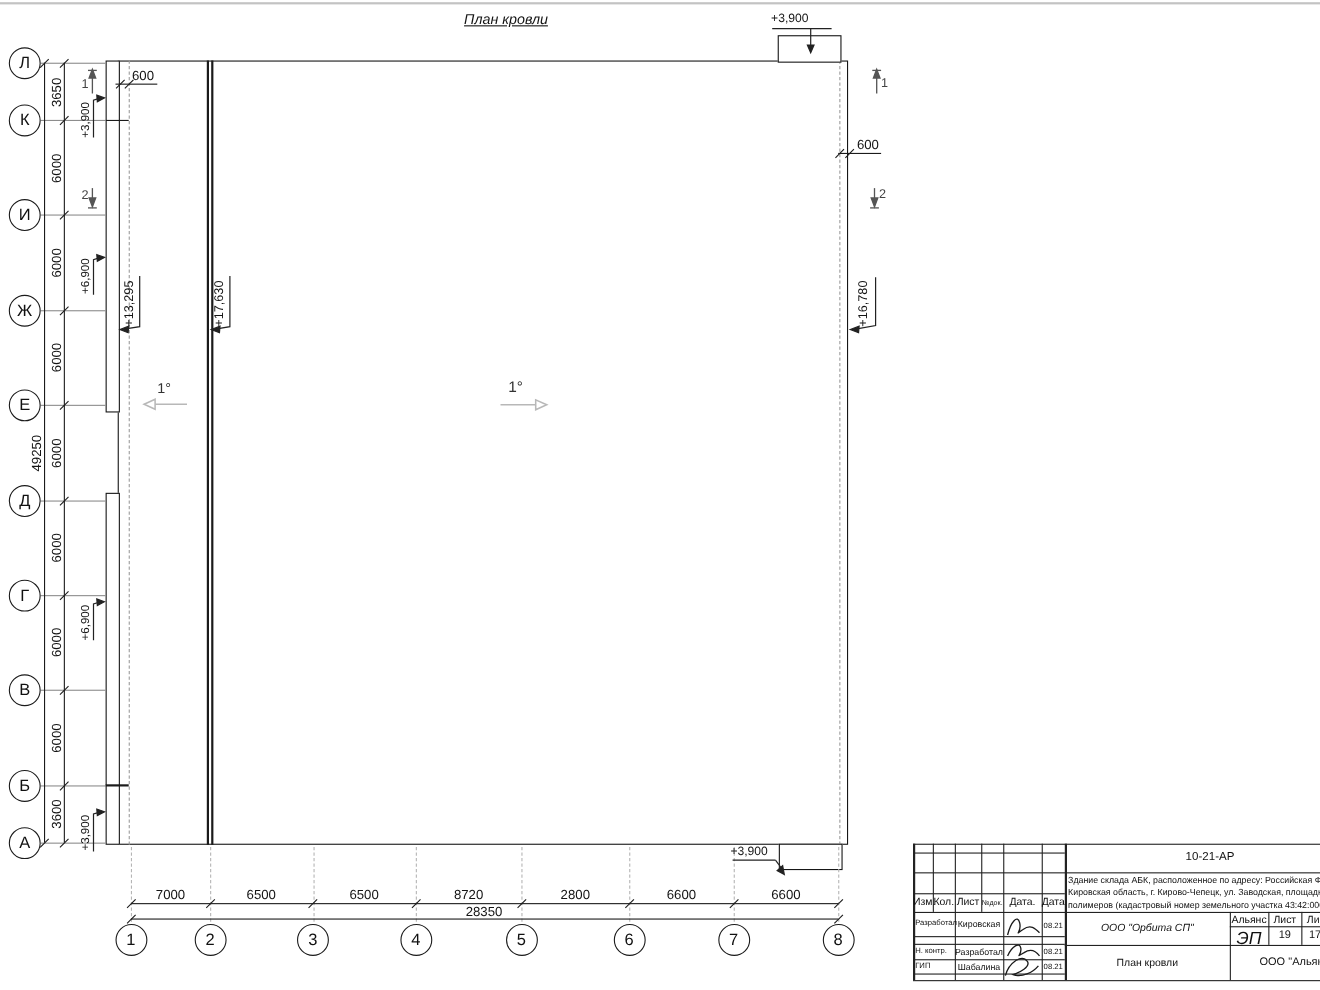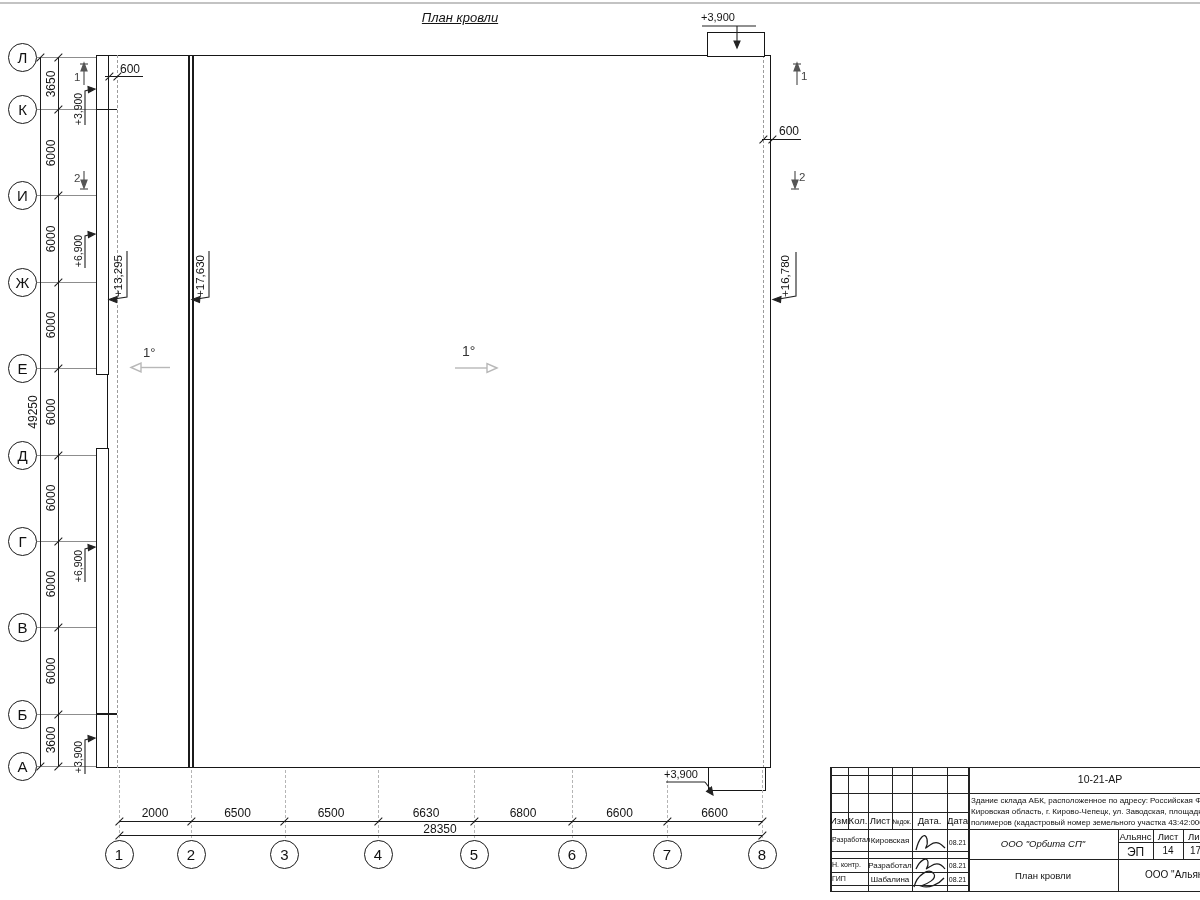--- a/index.html
+++ b/index.html
@@ -104,25 +104,25 @@
   <div class="t v" style="left:44px;top:83.5px;">3650</div>
   <div class="t v" style="left:44px;top:152.5px;">6000</div>
   <div class="t v" style="left:44px;top:238.5px;">6000</div>
   <div class="t v" style="left:44px;top:325px;">6000</div>
   <div class="t v" style="left:44px;top:411.5px;">6000</div>
   <div class="t v" style="left:44px;top:498px;">6000</div>
   <div class="t v" style="left:44px;top:584px;">6000</div>
   <div class="t v" style="left:44px;top:670.5px;">6000</div>
   <div class="t v" style="left:44px;top:740px;">3600</div>
   <div class="t v" style="left:26px;top:411.5px;">49250</div>
-  <div class="t c" style="left:135px;width:40px;top:806px;">2000</div>
+  <div class="t c" style="left:135px;width:40px;top:806px;">7000</div>
   <div class="t c" style="left:217.5px;width:40px;top:806px;">6500</div>
   <div class="t c" style="left:311px;width:40px;top:806px;">6500</div>
-  <div class="t c" style="left:406px;width:40px;top:806px;">6630</div>
-  <div class="t c" style="left:503px;width:40px;top:806px;">6800</div>
+  <div class="t c" style="left:406px;width:40px;top:806px;">8720</div>
+  <div class="t c" style="left:503px;width:40px;top:806px;">2800</div>
   <div class="t c" style="left:599.5px;width:40px;top:806px;">6600</div>
   <div class="t c" style="left:694.5px;width:40px;top:806px;">6600</div>
   <div class="t c" style="left:420px;width:40px;top:822px;">28350</div>
   <div class="t" style="left:120px;top:62px;">600</div>
   <div class="t" style="left:779px;top:124px;">600</div>
 
   <div class="t v" style="left:112px;top:276px;font-size:11.5px;">+13,295</div>
   <div class="t v" style="left:194px;top:276px;font-size:11.5px;">+17,630</div>
   <div class="t v" style="left:779px;top:276px;font-size:11.5px;">+16,780</div>
   <div class="t v" style="left:72px;top:109px;font-size:10.5px;">+3,900</div>
@@ -314,19 +314,19 @@
   <div class="st c" style="left:947px;width:21px;top:876px;font-size:7px;">08.21</div>
 
   <div class="st c" style="left:968px;width:264px;top:773px;font-size:10.5px;">10-21-АР</div>
   <div class="st" style="left:971px;top:796px;font-size:8px;">Здание склада АБК, расположенное по адресу: Российская Феде</div>
   <div class="st" style="left:971px;top:807px;font-size:8px;">Кировская область, г. Кирово-Чепецк, ул. Заводская, площадка з</div>
   <div class="st" style="left:971px;top:818px;font-size:8px;">полимеров (кадастровый номер земельного участка 43:42:00000</div>
   <div class="st c" style="left:968px;width:150px;top:838px;font-size:9.5px;font-style:italic;">ООО "Орбита СП"</div>
   <div class="st c" style="left:1118px;width:35px;top:831px;font-size:9.5px;">Альянс</div>
   <div class="st c" style="left:1153px;width:30px;top:831px;font-size:9.5px;">Лист</div>
   <div class="st" style="left:1188px;top:831px;font-size:9.5px;">Ли</div>
-  <div class="st c" style="left:1118px;width:35px;top:845px;font-size:12px;">ЭП</div>
-  <div class="st c" style="left:1153px;width:30px;top:845px;font-size:10px;">14</div>
+  <div class="st c" style="left:1118px;width:35px;top:845px;font-size:16px;font-style:italic;">ЭП</div>
+  <div class="st c" style="left:1153px;width:30px;top:845px;font-size:10px;">19</div>
   <div class="st" style="left:1190px;top:845px;font-size:10px;">17</div>
   <div class="st c" style="left:968px;width:150px;top:870px;font-size:9.5px;">План кровли</div>
   <div class="st" style="left:1145px;top:869px;font-size:10px;">ООО "Альянс</div>
 
 </div>
 
 </body></html>

